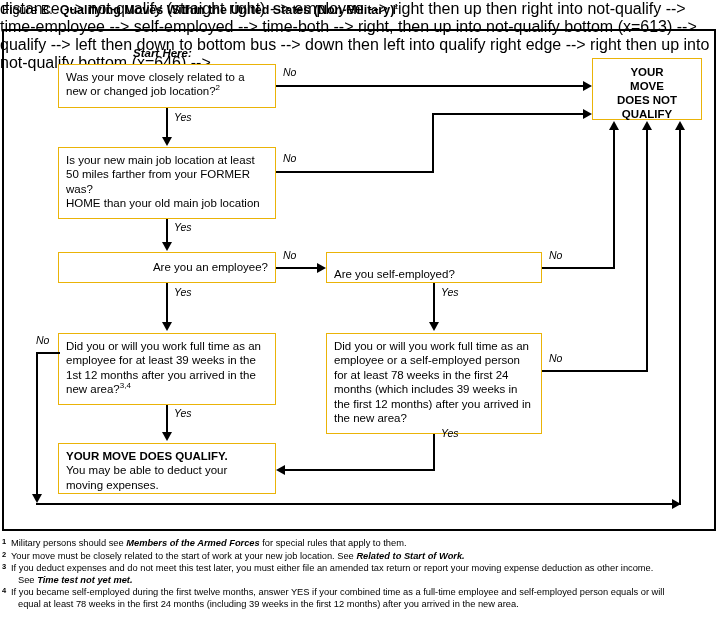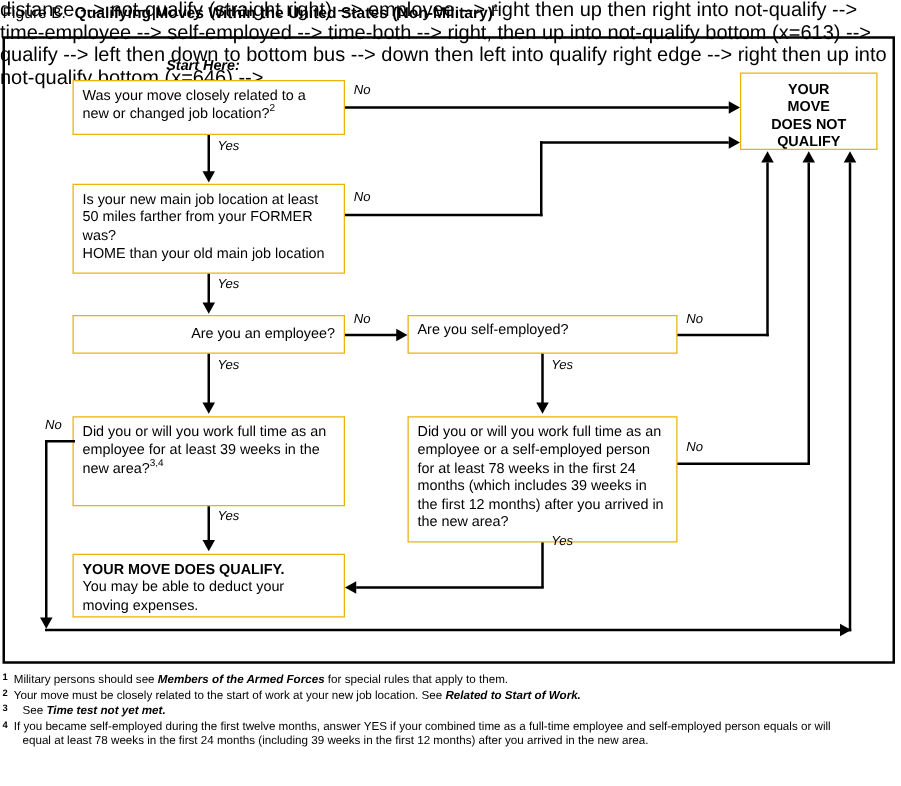--- a/index.html
+++ b/index.html
@@ -22,21 +22,21 @@
         box-sizing:border-box;font-size:11.5px;line-height:14.4px;
         padding:5px 7px 4px 7px;}
   .node .ln{display:block;white-space:nowrap;}
   .node.bold-ln .b{font-weight:bold;}
 
   #node-start{left:58px;top:64px;width:218px;height:44px;}
   #node-distance{left:58px;top:147px;width:218px;height:72px;}
   #node-employee{left:58px;top:252px;width:218px;height:31px;
         padding-top:7px;text-align:right;}
   #node-selfemployed{left:326px;top:252px;width:216px;height:31px;
-        padding-top:4px;}
+        padding-top:14px;}
   #node-time-employee{left:58px;top:333px;width:218px;height:72px;}
   #node-time-both{left:326px;top:333px;width:216px;height:101px;}
   #node-qualify{left:58px;top:443px;width:218px;height:51px;}
   #node-not-qualify{left:592px;top:58px;width:110px;height:62px;
         text-align:center;font-weight:bold;font-size:11.5px;line-height:14px;
         padding:6px 2px 2px 2px;}
 
   
   #start-here{position:absolute;left:133px;top:47px;
       font-size:11.5px;font-weight:bold;font-style:italic;white-space:nowrap;}
@@ -99,20 +99,21 @@
   <span class="ln">Are you an employee?</span>
 </div>
 
 <div class="node" id="node-selfemployed">
   <span class="ln">Are you self-employed?</span>
 </div>
 
 <div class="node" id="node-time-employee">
   <span class="ln">Did you or will you work full time as an</span>
   <span class="ln">employee for at least 39 weeks in the</span>
+  <span class="ln">1st 12 months after you arrived in the</span>
   <span class="ln"><span>new area?</span><span class="sup">3,4</span></span>
 </div>
 
 <div class="node" id="node-time-both">
   <span class="ln">Did you or will you work full time as an</span>
   <span class="ln">employee or a self-employed person</span>
   <span class="ln">for at least 78 weeks in the first 24</span>
   <span class="ln">months (which includes 39 weeks in</span>
   <span class="ln">the first 12 months) after you arrived in</span>
   <span class="ln">the new area?</span>
@@ -207,21 +208,21 @@
 
 
 <div id="footnotes">
   <div class="fn">
     <span class="fnum">1</span><span>Military persons should see </span><i>Members of the Armed Forces</i><span> for special rules that apply to them.</span>
   </div>
   <div class="fn">
     <span class="fnum">2</span><span>Your move must be closely related to the start of work at your new job location. See </span><i>Related to Start of Work.</i><span></span>
   </div>
   <div class="fn">
-    <span class="fnum">3</span>
+    <span class="fnum">3</span><span>If you deduct expenses and do not meet this test later, you must either file an amended tax return or report your moving expense deduction as other income.</span>
     <span class="cont"><span>See </span><i>Time test not yet met.</i></span>
   </div>
   <div class="fn">
     <span class="fnum">4</span><span>If you became self-employed during the first twelve months, answer YES if your combined time as a full-time employee and self-employed person equals or will</span>
     <span class="cont">equal at least 78 weeks in the first 24 months (including 39 weeks in the first 12 months) after you arrived in the new area.</span>
   </div>
 </div>
 
 
 

